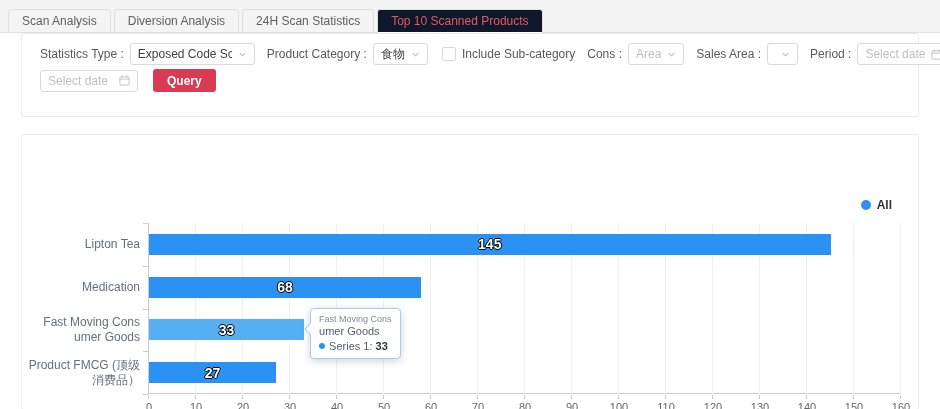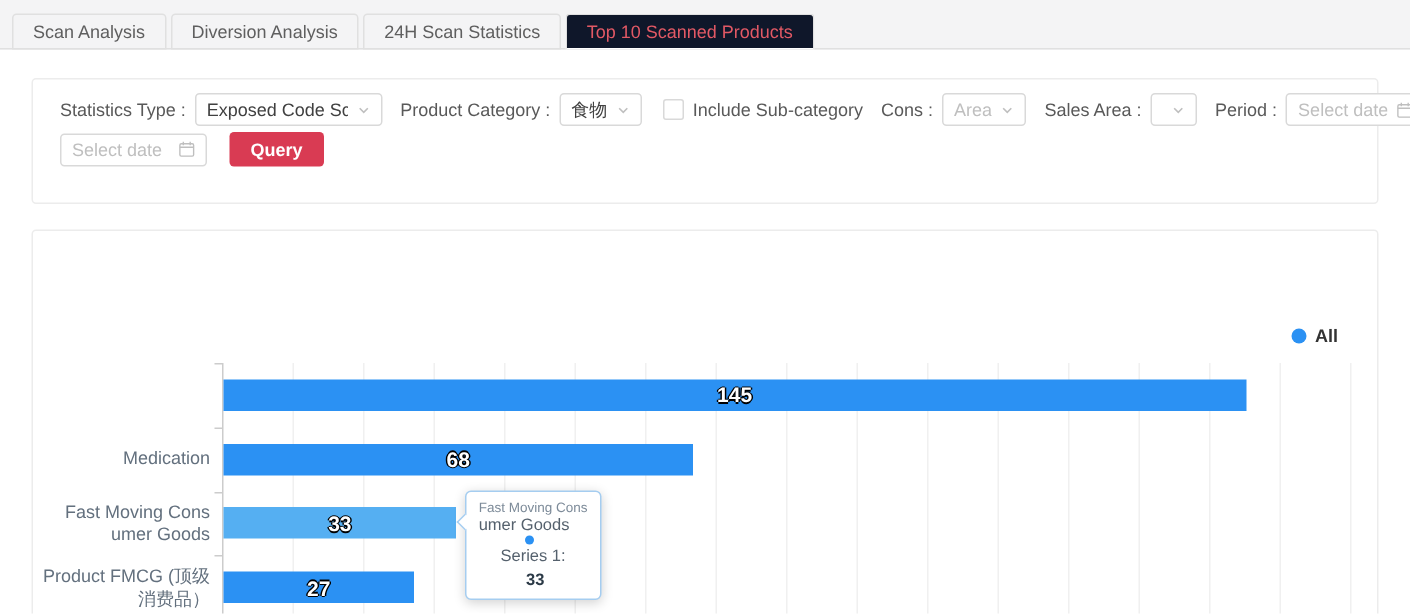--- a/index.html
+++ b/index.html
@@ -11,21 +11,21 @@
     display: flex; align-items: flex-end; padding-left: 8px; }
   .tab { height: 24px; line-height: 22px; padding: 0 13px; background: #f4f4f5;
     border: 1px solid #e0e0e0; border-radius: 3px 3px 0 0; margin-right: 3px;
     color: #5f5f5f; margin-bottom: -1px; cursor: pointer; white-space: nowrap; }
   .tab.active { background: #0f172a; color: #e25965; border-bottom-color: #fff; }
 
   
   .panel { margin: 0 21px; border: 1px solid #ececec; border-radius: 3px; background: #fff; }
 
   
-  .filter-panel { margin-top: 19px; padding: 9px 18px 24px; }
+  .filter-panel { padding: 9px 18px 24px; }
   .frow { display: flex; align-items: center; }
   .frow + .frow { margin-top: 4px; }
   .flabel { color: #595959; margin: 0 6px 0 12px; white-space: nowrap; }
   .flabel.first { margin-left: 0; }
   .select, .datebox { height: 22px; border: 1px solid #d9d9d9; border-radius: 3px;
     background: #fff; display: flex; align-items: center; justify-content: space-between;
     padding: 0 7px; cursor: pointer; }
   .val { color: #404040; white-space: nowrap; overflow: hidden; }
   .ph { color: #bfbfbf; white-space: nowrap; overflow: hidden; }
   .chevron, .calicon { flex: 0 0 auto; margin-left: 6px; display: block; }
@@ -54,21 +54,21 @@
   .bar-label { position: absolute; left: 0; right: 0; top: 50%; transform: translateY(-50%);
     text-align: center; color: #fff; font-size: 14px; font-weight: 700;
     text-shadow: -1px 0 0 #000, 1px 0 0 #000, 0 -1px 0 #000, 0 1px 0 #000; }
   .cat-label { position: absolute; left: -121px; width: 112px; text-align: right;
     color: #63707e; line-height: 15px; white-space: pre-line; transform: translateY(-50%); }
 
   .tooltip { position: absolute; background: #fff; border: 1px solid #a5cdf0; border-radius: 4px;
     box-shadow: 0 2px 8px rgba(0,0,0,.18); padding: 4px 8px; z-index: 5; white-space: nowrap; }
   .tt-line1 { font-size: 9px; color: #7d8b99; line-height: 12px; }
   .tt-line2 { font-size: 11px; color: #55616d; line-height: 13px; }
-  .tt-series { display: flex; align-items: center; font-size: 11px; color: #55616d; line-height: 16px; flex-direction: column; }
+  .tt-series { display: flex; align-items: center; font-size: 11px; color: #55616d; line-height: 16px; }
   .tt-dot { width: 6px; height: 6px; border-radius: 50%; background: #2b91f3; margin-right: 4px; flex: 0 0 auto; }
   .tt-val { font-weight: 700; color: #2c3a47; margin-left: 3px; }
   .tt-arrow { position: absolute; left: -5px; top: 16px; width: 8px; height: 8px; background: #fff;
     border-left: 1px solid #a5cdf0; border-bottom: 1px solid #a5cdf0; transform: rotate(45deg); }
 </style>
 </head>
 <body>
 
 <div class="tabstrip">
   <div class="tab">Scan Analysis</div>
@@ -202,21 +202,22 @@
       <div class="tick-mark" style="left: 751px;"></div>
       <div class="tick-label" style="left: 752px;">160</div>
       <div class="ytick" style="top: 0px;"></div>
       <div class="ytick" style="top: 43px;"></div>
       <div class="ytick" style="top: 86px;"></div>
       <div class="ytick" style="top: 128px;"></div>
       <div class="ytick" style="top: 171px;"></div>
       <div class="bar" style="top: 10.875px; width: 681.5px;">
         <span class="bar-label">145</span>
       </div>
-      <div class="bar" style="top: 53.625px; width: 313px;">
+      <div class="cat-label" style="top: 21.375px;">Lipton Tea</div>
+      <div class="bar" style="top: 53.625px; width: 272px;">
         <span class="bar-label">68</span>
       </div>
       <div class="cat-label" style="top: 64.125px;">Medication</div>
       <div class="bar hovered" style="top: 96.375px; width: 155.1px;">
         <span class="bar-label">33</span>
       </div>
       <div class="cat-label" style="top: 106.875px;">Fast Moving Cons
 umer Goods</div>
       <div class="bar" style="top: 139.125px; width: 126.9px;">
         <span class="bar-label">27</span>

